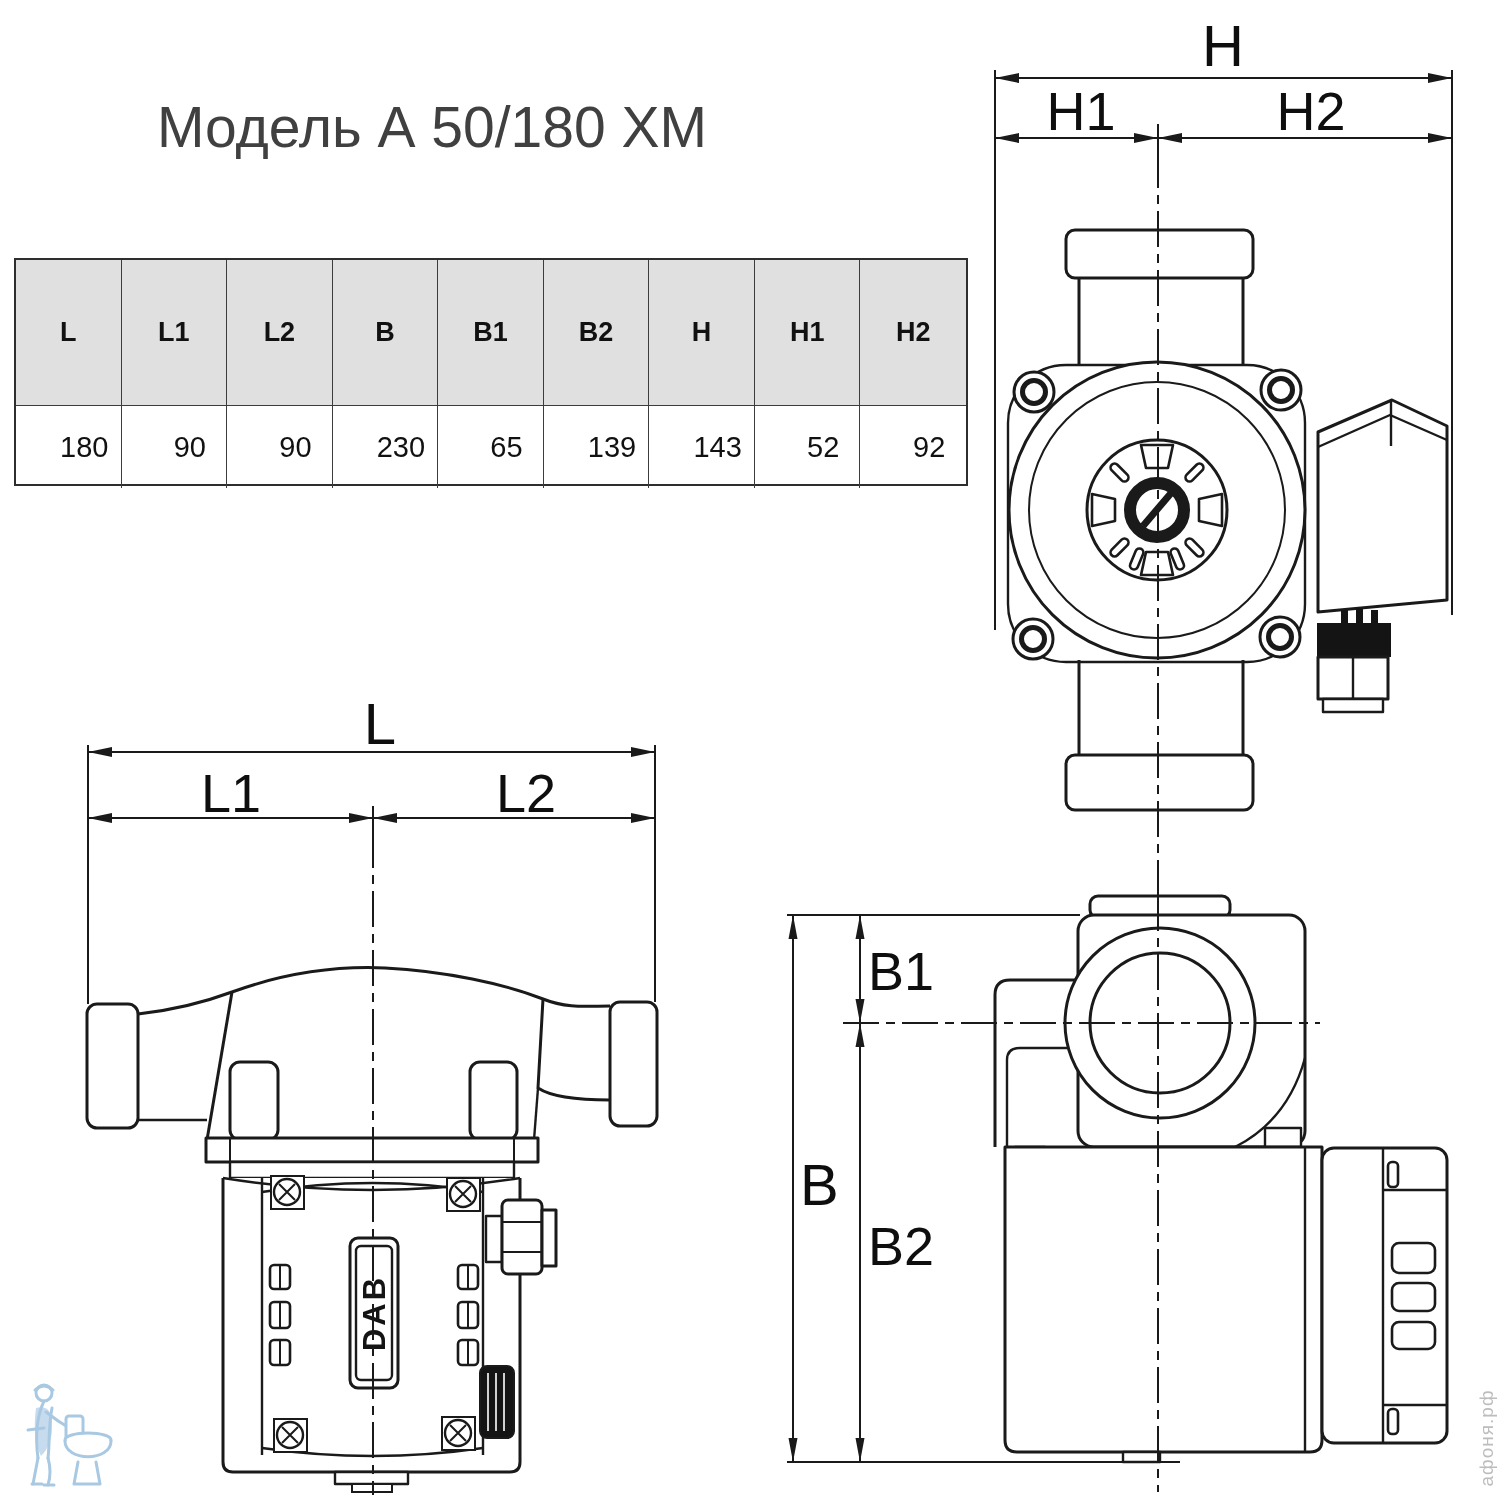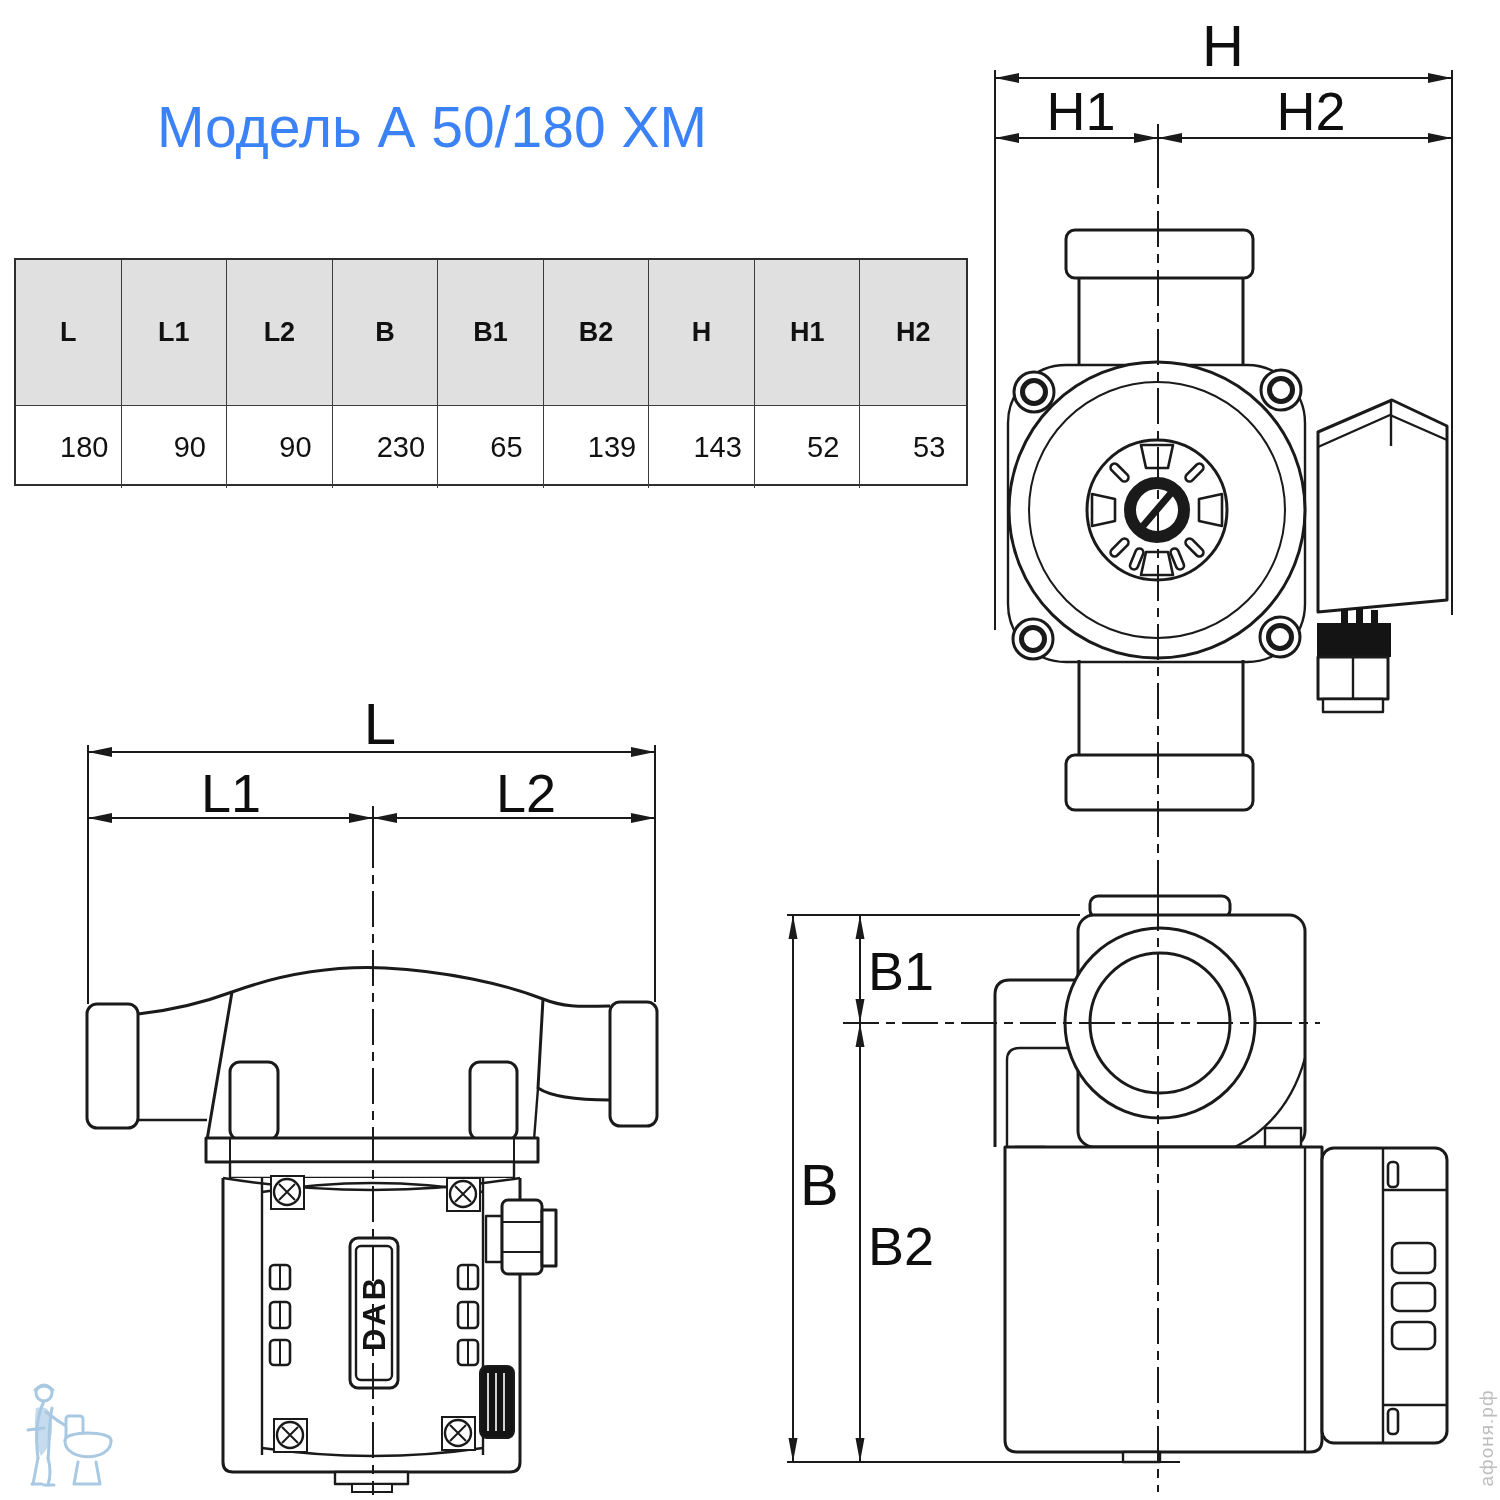--- a/index.html
+++ b/index.html
@@ -3,21 +3,21 @@
 <meta charset="utf-8">
 <style>
   html,body{margin:0;padding:0;}
   body{
     width:1500px;height:1500px;position:relative;background:#ffffff;
     font-family:"Liberation Sans", sans-serif;color:#111;overflow:hidden;
   }
   .abs{position:absolute;}
   
   #title{
-    left:157px;top:98px;font-size:57px;line-height:1.05;color:#3b82f6;
+    left:157px;top:98px;font-size:57px;line-height:1.05;color:#404040;
     letter-spacing:0px;white-space:nowrap;
   }
   
   #dim-table{
     left:14px;top:258px;width:954px;height:228px;
     display:grid;grid-template-columns:repeat(9,1fr);grid-template-rows:146px 82px;
     border:2px solid #2e2e2e;box-sizing:border-box;background:#fff;
   }
   #dim-table .cell{
     border-right:1px solid #3c3c3c;border-bottom:1px solid #3c3c3c;
@@ -63,21 +63,21 @@
   <div class="cell th">H1</div>
   <div class="cell th">H2</div>
   <div class="cell val">180</div>
   <div class="cell val">90</div>
   <div class="cell val">90</div>
   <div class="cell val">230</div>
   <div class="cell val">65</div>
   <div class="cell val">139</div>
   <div class="cell val">143</div>
   <div class="cell val">52</div>
-  <div class="cell val">53</div>
+  <div class="cell val">92</div>
 </div>
 
 <svg class="abs" style="left:985px;top:18px" width="490" height="910" viewBox="985 18 490 910">
   <defs>
     <path id="ws" d="M 1141 445 L 1173 445 L 1168 468 L 1146 468 Z"></path>
     <rect id="ts" x="1153" y="446" width="8" height="22" rx="4"></rect>
   </defs>
 
   <g>
     <path class="dim" d="M 995 70 V 630"></path>

